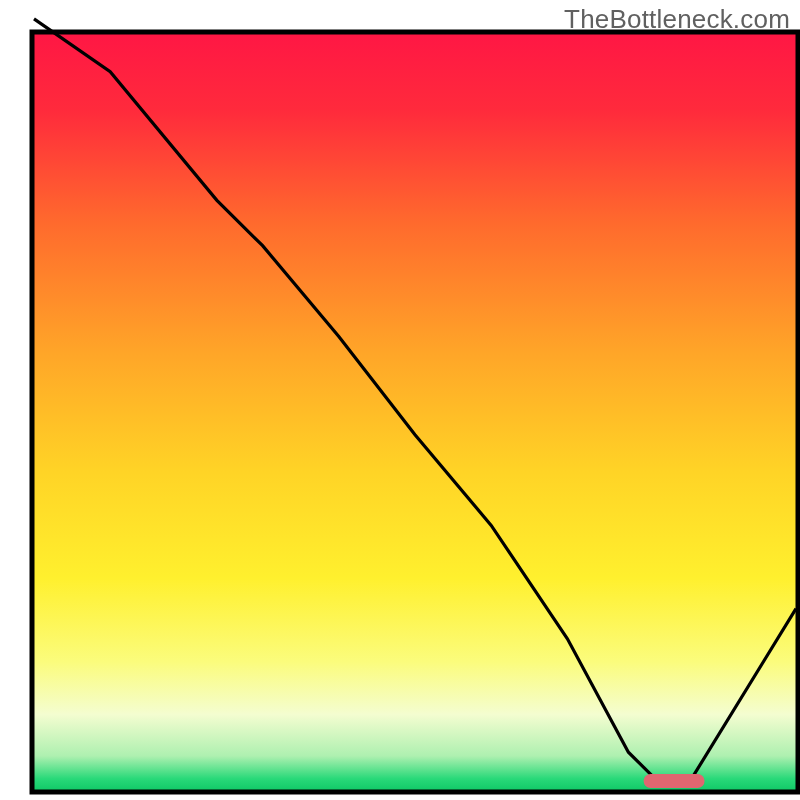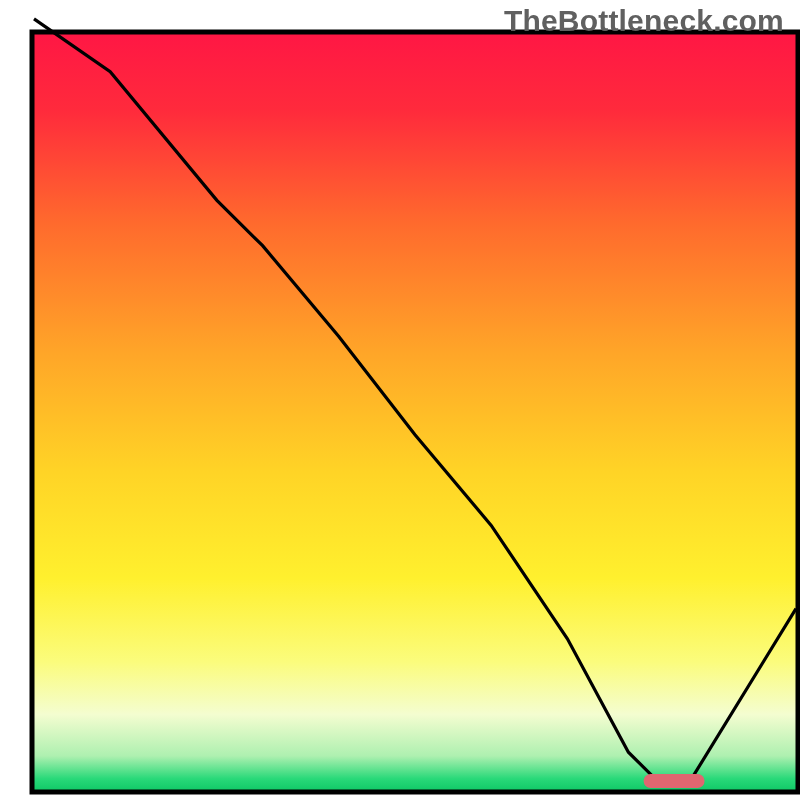--- a/index.html
+++ b/index.html
@@ -12,23 +12,23 @@
     background: #ffffff;
   }
   .frame {
     position: relative;
     width: 800px;
     height: 800px;
   }
   .watermark {
     position: absolute;
     top: 4px;
-    right: 16px;
-    font-size: 30px;
-    font-weight: 700;
+    right: 10px;
+    font-size: 26px;
+    font-weight: 400;
     color: #606060;
     letter-spacing: 0.2px;
     z-index: 10;
   }
   svg.chart {
     position: absolute;
     left: 0;
     top: 0;
     width: 800px;
     height: 800px;

